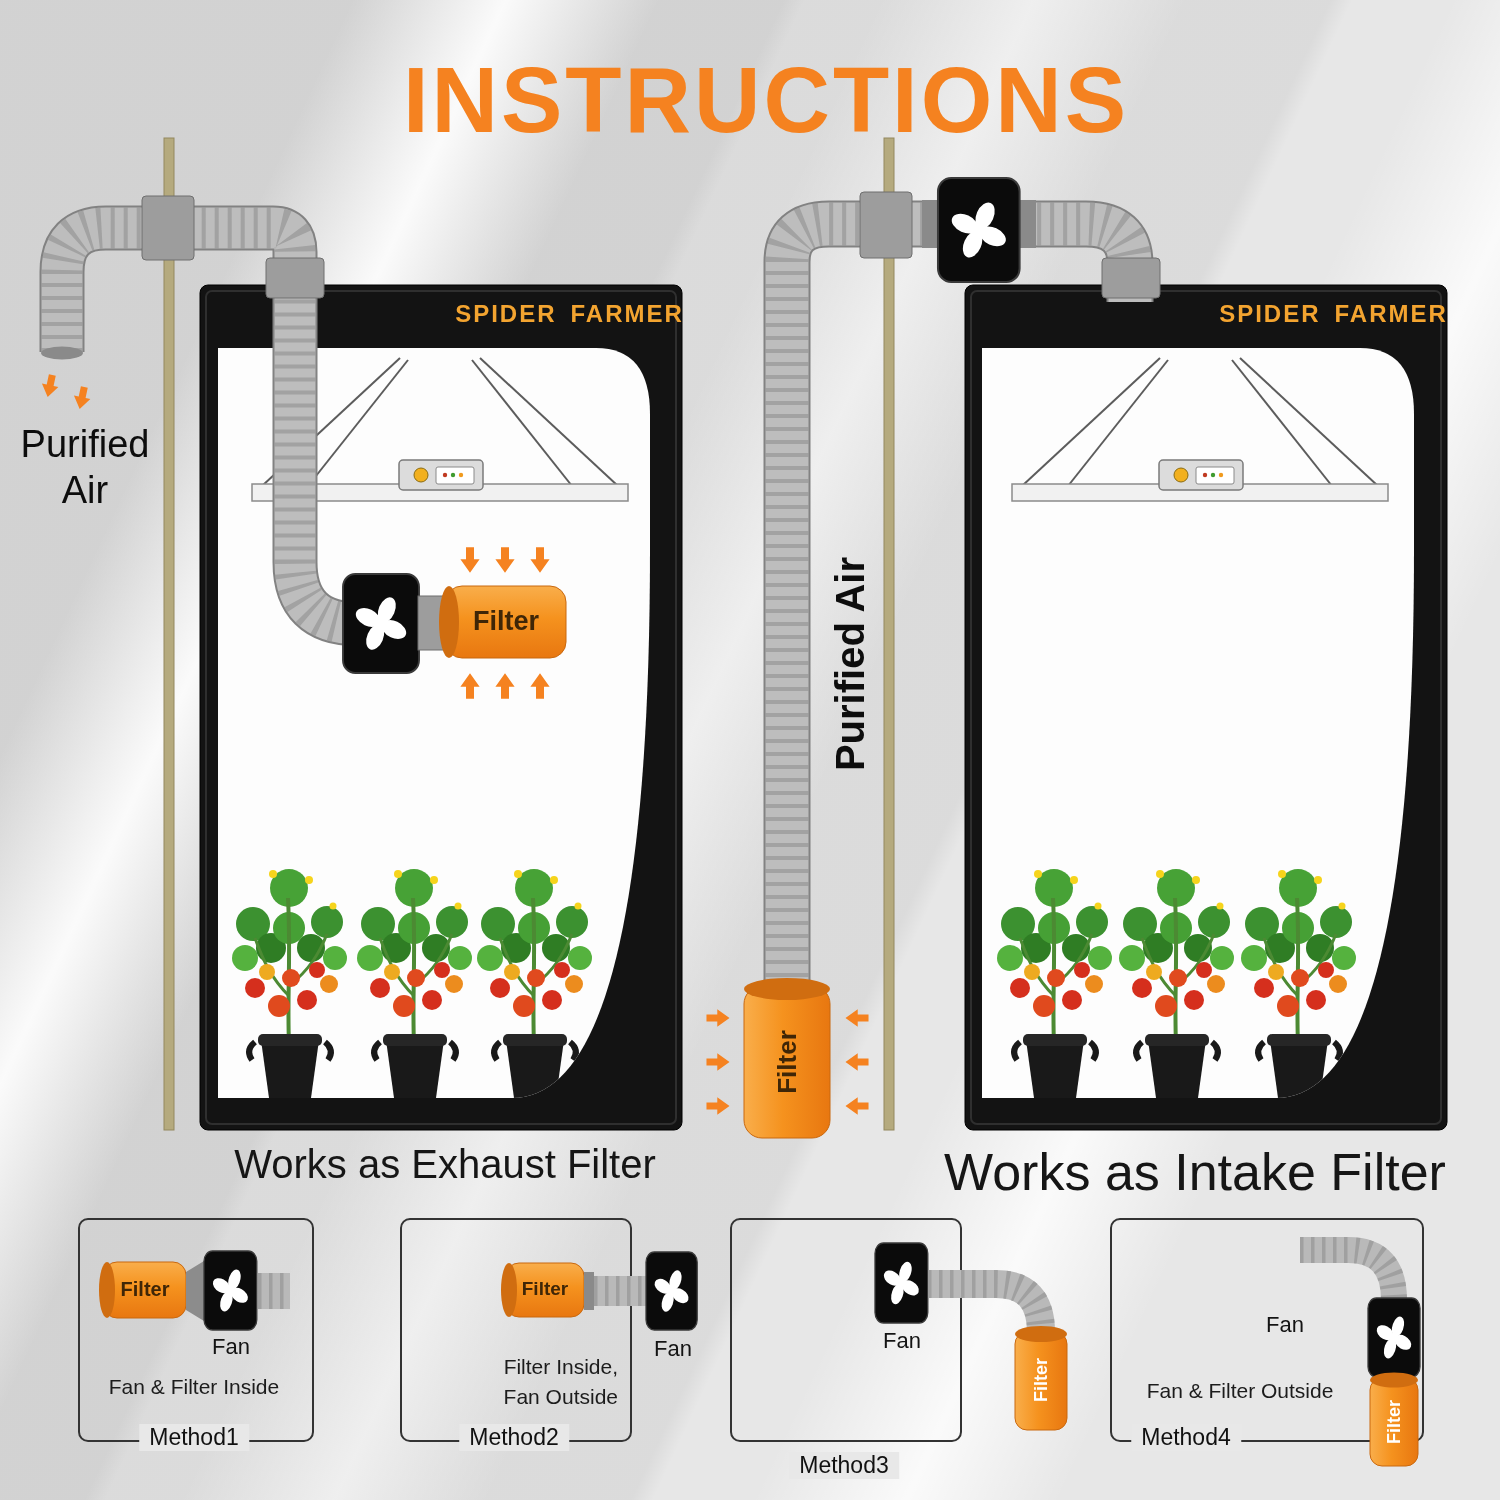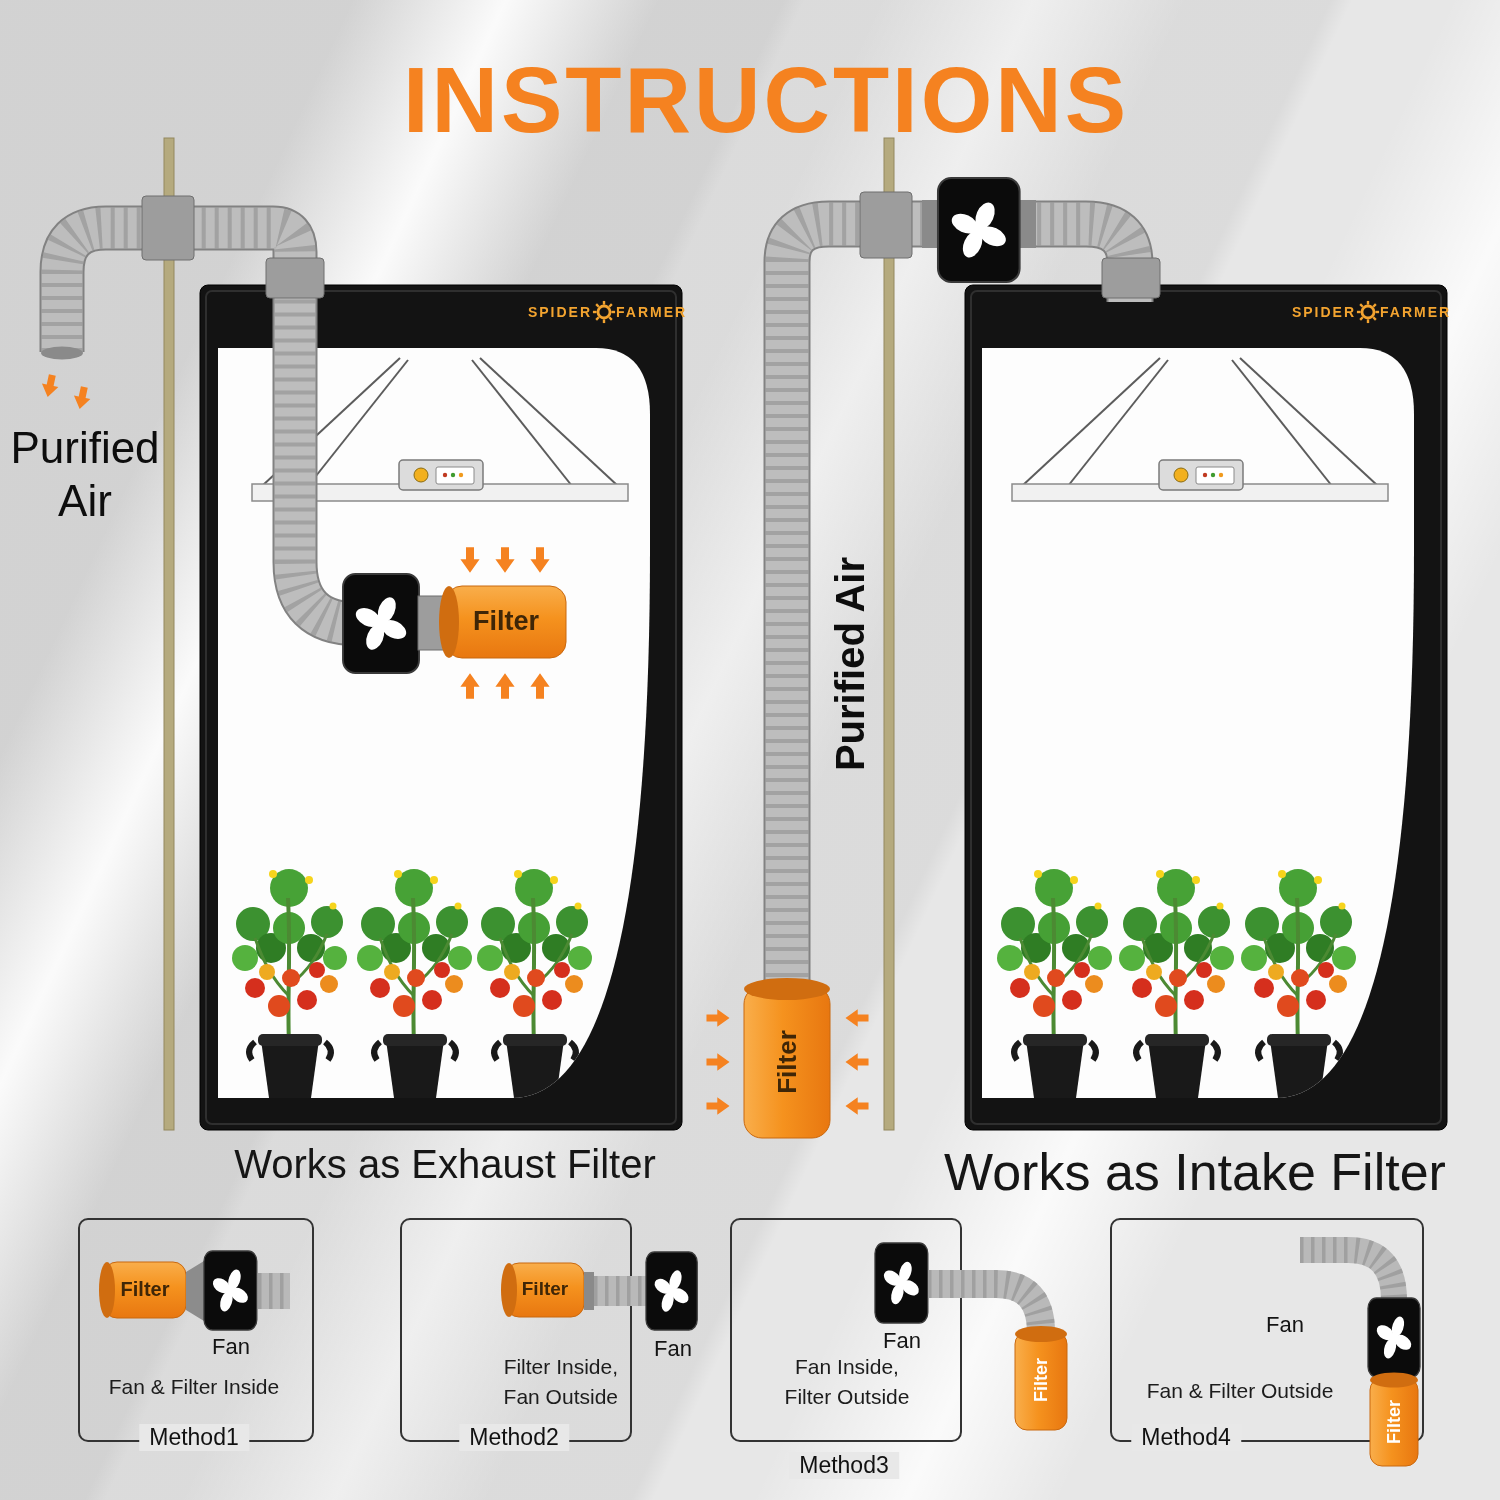--- a/index.html
+++ b/index.html
@@ -12,22 +12,22 @@
       linear-gradient(115deg, rgba(255,255,255,0) 40%, rgba(255,255,255,.55) 47%, rgba(255,255,255,0) 54%),
       linear-gradient(115deg, rgba(0,0,0,.05) 60.5%, rgba(255,255,255,0) 61.5%),
       linear-gradient(115deg, rgba(255,255,255,0) 66%, rgba(255,255,255,.8) 73%, rgba(255,255,255,0) 80%),
       #e7e7e7;
   }
   svg{display:block;}
   .scene{position:absolute;left:0;top:0;}
   .txt{position:absolute;}
   .c{text-align:center;}
   .rot{transform:rotate(-90deg);}
-  .logo{position:absolute;display:flex;align-items:center;justify-content:center;
-        font-weight:700;font-size:14px;letter-spacing:2px;color:#F3A430;margin-left:38px;}
+  .logo{position:absolute;display:flex;align-items:center;justify-content:center;gap:7px;
+        font-weight:700;font-size:24px;letter-spacing:2px;color:#F3A430;}
   .mbox{position:absolute;border:2px solid #333;border-radius:10px;}
   .mname{position:absolute;transform:translateX(-50%);background:#e8e8e8;padding:0 10px;
          font-weight:400;font-size:23px;color:#111;white-space:nowrap;}
   .mdesc{position:absolute;text-align:center;font-size:21px;line-height:1.42;color:#1c1c1c;}
   .flab{position:absolute;text-align:center;font-size:22px;color:#141414;}
   .filt{position:absolute;text-align:center;font-weight:700;}
 </style>
 </head>
 <body>
 
@@ -276,21 +276,21 @@
           <line x1="8" y1="0" x2="12" y2="0"></line>
         <line x1="5.7" y1="-5.7" x2="8.5" y2="-8.5"></line>
           <line x1="5.7" y1="5.7" x2="8.5" y2="8.5"></line>
         <line x1="-5.7" y1="5.7" x2="-8.5" y2="8.5"></line>
           <line x1="-5.7" y1="-5.7" x2="-8.5" y2="-8.5"></line>
       </g>
     </svg>
     <span>FARMER</span>
   </div>
 
-  <div class="txt c" style="left:0;top:422px;width:170px;font-size:44px;font-weight:500;color:#0d0d0d;line-height:1.2;">
+  <div class="txt c" style="left:0;top:422px;width:170px;font-size:38px;font-weight:500;color:#0d0d0d;line-height:1.2;">
     <div>Purified</div>
     <div>Air</div>
   </div>
 
   <div class="txt c rot" style="left:720px;top:640px;width:264px;height:48px;font-size:40px;font-weight:600;color:#0d0d0d;">Purified Air</div>
 
   <div class="filt c" style="left:447px;top:606px;width:118px;font-size:27px;color:#3f2607;">Filter</div>
   <div class="filt c rot" style="left:729px;top:1040px;width:116px;height:44px;font-size:26px;color:#3f2607;line-height:44px;">Filter</div>
 
   <div class="txt c" style="left:175px;top:1142px;width:540px;font-size:40px;font-weight:400;color:#161616;">Works as Exhaust Filter</div>
@@ -304,24 +304,20 @@
   <div class="flab" style="left:638px;top:1336px;width:70px;">Fan</div>
   <div class="filt c" style="left:508px;top:1278px;width:74px;font-size:19px;color:#3f2607;">Filter</div>
   <div class="mdesc" style="left:408px;top:1352px;width:210px;text-align:right;">
     <div>Filter Inside,</div>
     <div>Fan Outside</div>
   </div>
   <div class="mname" style="left:514px;top:1424px;">Method2</div>
 
   <div class="flab" style="left:867px;top:1328px;width:70px;">Fan</div>
   <div class="filt c rot" style="left:1001px;top:1367px;width:80px;height:26px;font-size:18px;color:#ffffff;line-height:26px;">Filter</div>
-  <div class="mdesc" style="left:742px;top:1352px;width:210px;">
-    <div>Fan Inside,</div>
-    <div>Filter Outside</div>
-  </div>
   <div class="mname" style="left:844px;top:1424px;margin-top:28px;">Method3</div>
 
   <div class="flab" style="left:1248px;top:1312px;width:74px;">Fan</div>
   <div class="filt c rot" style="left:1354px;top:1409px;width:80px;height:26px;font-size:18px;color:#ffffff;line-height:26px;">Filter</div>
   <div class="mdesc" style="left:1124px;top:1376px;width:232px;">Fan &amp; Filter Outside</div>
   <div class="mname" style="left:1186px;top:1424px;">Method4</div>
 
 </div>
 
 </body></html>

